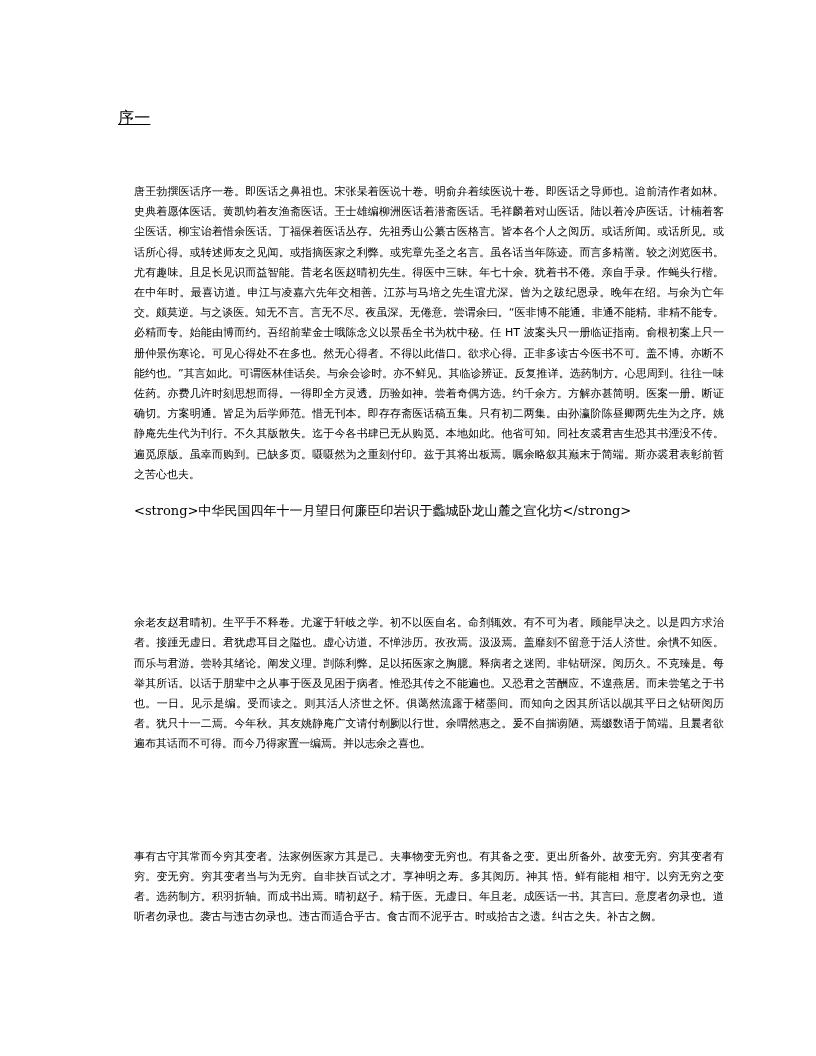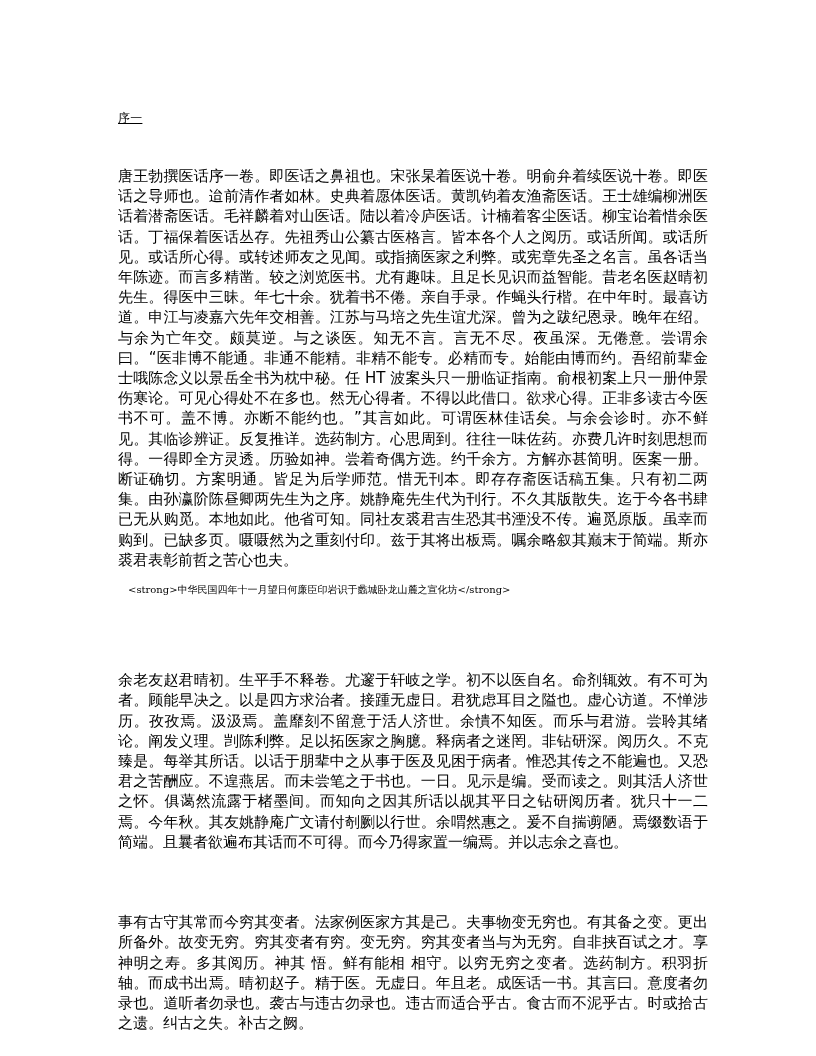--- a/index.html
+++ b/index.html
@@ -18,46 +18,46 @@
     position: relative;
     width: 816px;
     height: 1056px;
     box-sizing: border-box;
     padding: 108px 110px 0 118px;
   }
   .section {
     margin: 0;
   }
   .heading {
-    font-size: 12px;
+    font-size: 16px;
     line-height: 20px;
     letter-spacing: 0.2px;
     margin: 0;
     padding: 0;
     font-weight: normal;
     text-decoration: underline;
   }
   .heading-gap {
     height: 38px;
   }
   .body-para {
-    font-size: 15px;
+    font-size: 11px;
     line-height: 20.2px;
     text-align: justify;
     text-justify: inter-character;
-    margin: 0;
+    margin: 16px;
     padding: 0;
     width: 590px;
     letter-spacing: 0;
     word-break: break-all;
   }
   .sig-line {
-    font-size: 10px;
+    font-size: 13px;
     line-height: 20.2px;
-    margin: 10px;
+    margin: 16px;
     padding: 0;
     width: 600px;
     white-space: nowrap;
   }
   .after-sig-gap {
     height: 22px;
   }
   .tag-text {
     font-family: "DejaVu Serif", "Liberation Serif", serif;
   }

